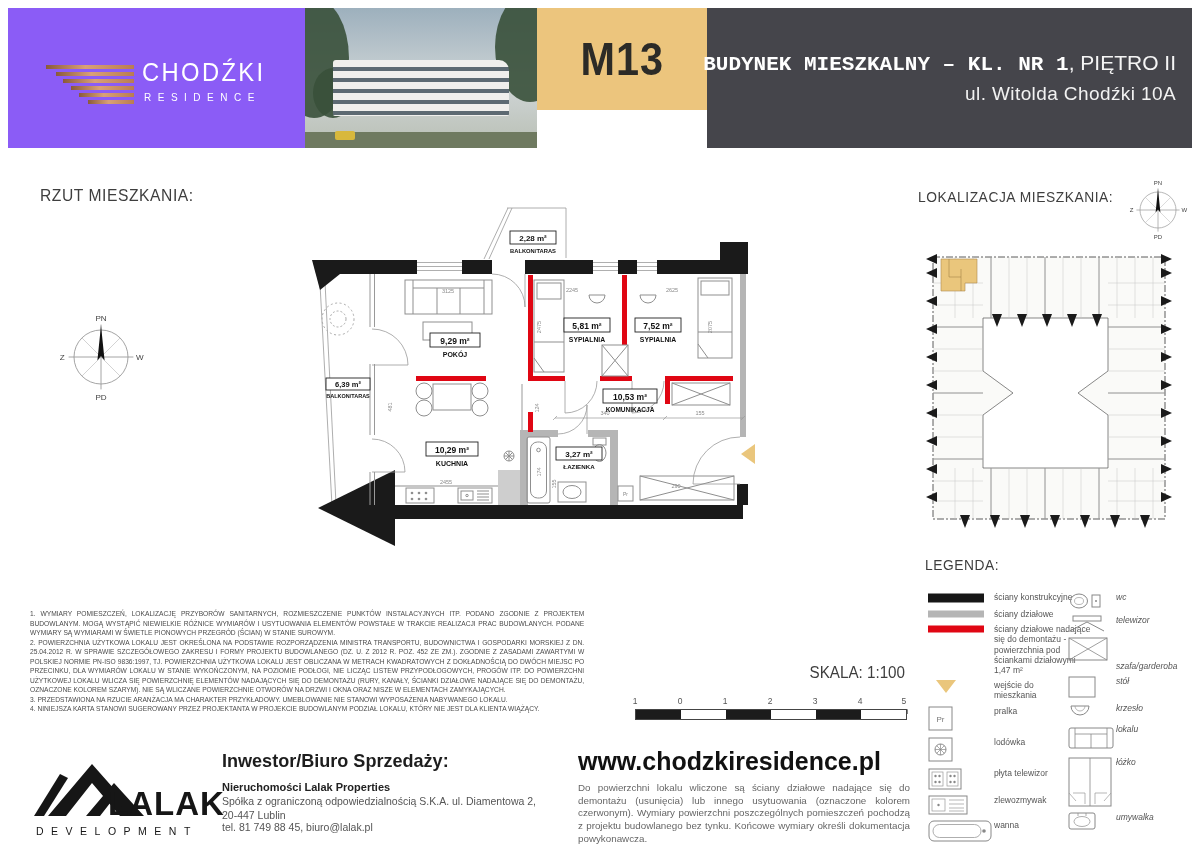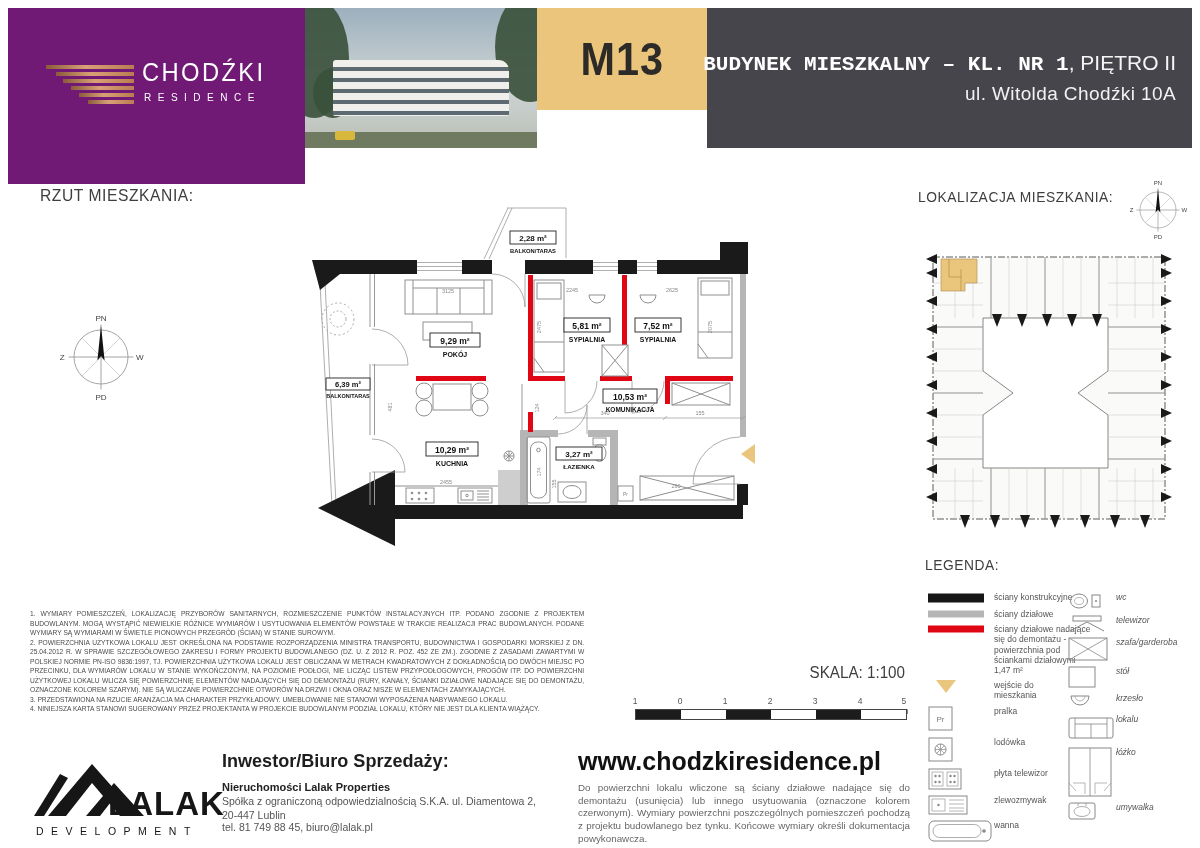--- a/index.html
+++ b/index.html
@@ -1,20 +1,20 @@
 <!DOCTYPE html>
 <html><head>
 <meta charset="utf-8">
 <style>
   html,body{margin:0;padding:0;background:#e9e9e9;}
   body{font-family:"Liberation Sans","DejaVu Sans",sans-serif;}
   #page{position:relative;width:1200px;height:848px;background:#fff;overflow:hidden;margin:0 auto;}
   .abs{position:absolute;}
   
-  #logo-panel{left:8px;top:8px;width:297px;height:176px;background:#701a75;}
+  #logo-panel{left:8px;top:8px;width:297px;height:140px;background:#8b5cf6;}
   .logo-bar{position:absolute;height:4px;background:linear-gradient(90deg,#8a5a3b,#d9a077 45%,#b97c52);}
   #logo-title{position:absolute;left:134px;top:50px;color:#fff;font-size:25px;letter-spacing:2.5px;font-weight:400;transform:scaleX(.95);transform-origin:left;}
   #logo-sub{position:absolute;left:136px;top:84px;color:#fff;font-size:10px;letter-spacing:6.5px;font-weight:300;}
   #photo{left:305px;top:8px;width:232px;height:140px;background:linear-gradient(#9db0bd,#cfd5d6 55%,#b9bfb4);overflow:hidden;}
   .tree{position:absolute;border-radius:50%;background:#39503a;opacity:.9;}
   #bldg{position:absolute;left:28px;top:52px;width:176px;height:56px;background:repeating-linear-gradient(#f0efec 0 7px,#5d6a72 7px 11px);border-radius:3px 10px 2px 2px;}
   #grass{position:absolute;left:0;bottom:0;width:100%;height:16px;background:#6f7a60;}
   #car{position:absolute;left:30px;bottom:8px;width:20px;height:9px;background:#d8b83c;border-radius:2px;}
   #badge{left:537px;top:8px;width:170px;height:102px;background:#ecc57d;display:flex;align-items:center;justify-content:center;}
   #badge span{font-size:46px;font-weight:700;color:#2c2b27;letter-spacing:1px;transform:scaleX(.9);}
@@ -504,21 +504,21 @@
         </span>
       <span class="llab">telewizor</span>
     </div>
     <div class="lrow">
       <span class="lic2">
           <svg width="40" height="24">
             <rect x="1" y="1" width="38" height="22" fill="none" stroke="#888"></rect>
             <path d="M1,1L39,23 M39,1L1,23" stroke="#888" stroke-width=".8"></path>
           </svg>
         </span>
-      <span class="llab" style="width:72px;">szafa/garderoba</span>
+      <span class="llab" style="width:72px;margin-top:24px;">szafa/garderoba</span>
     </div>
     <div class="lrow">
       <span class="lic2">
           <svg width="28" height="22">
             <rect x="1" y="1" width="26" height="20" fill="none" stroke="#888"></rect>
           </svg>
         </span>
       <span class="llab">stół</span>
     </div>
     <div class="lrow">

